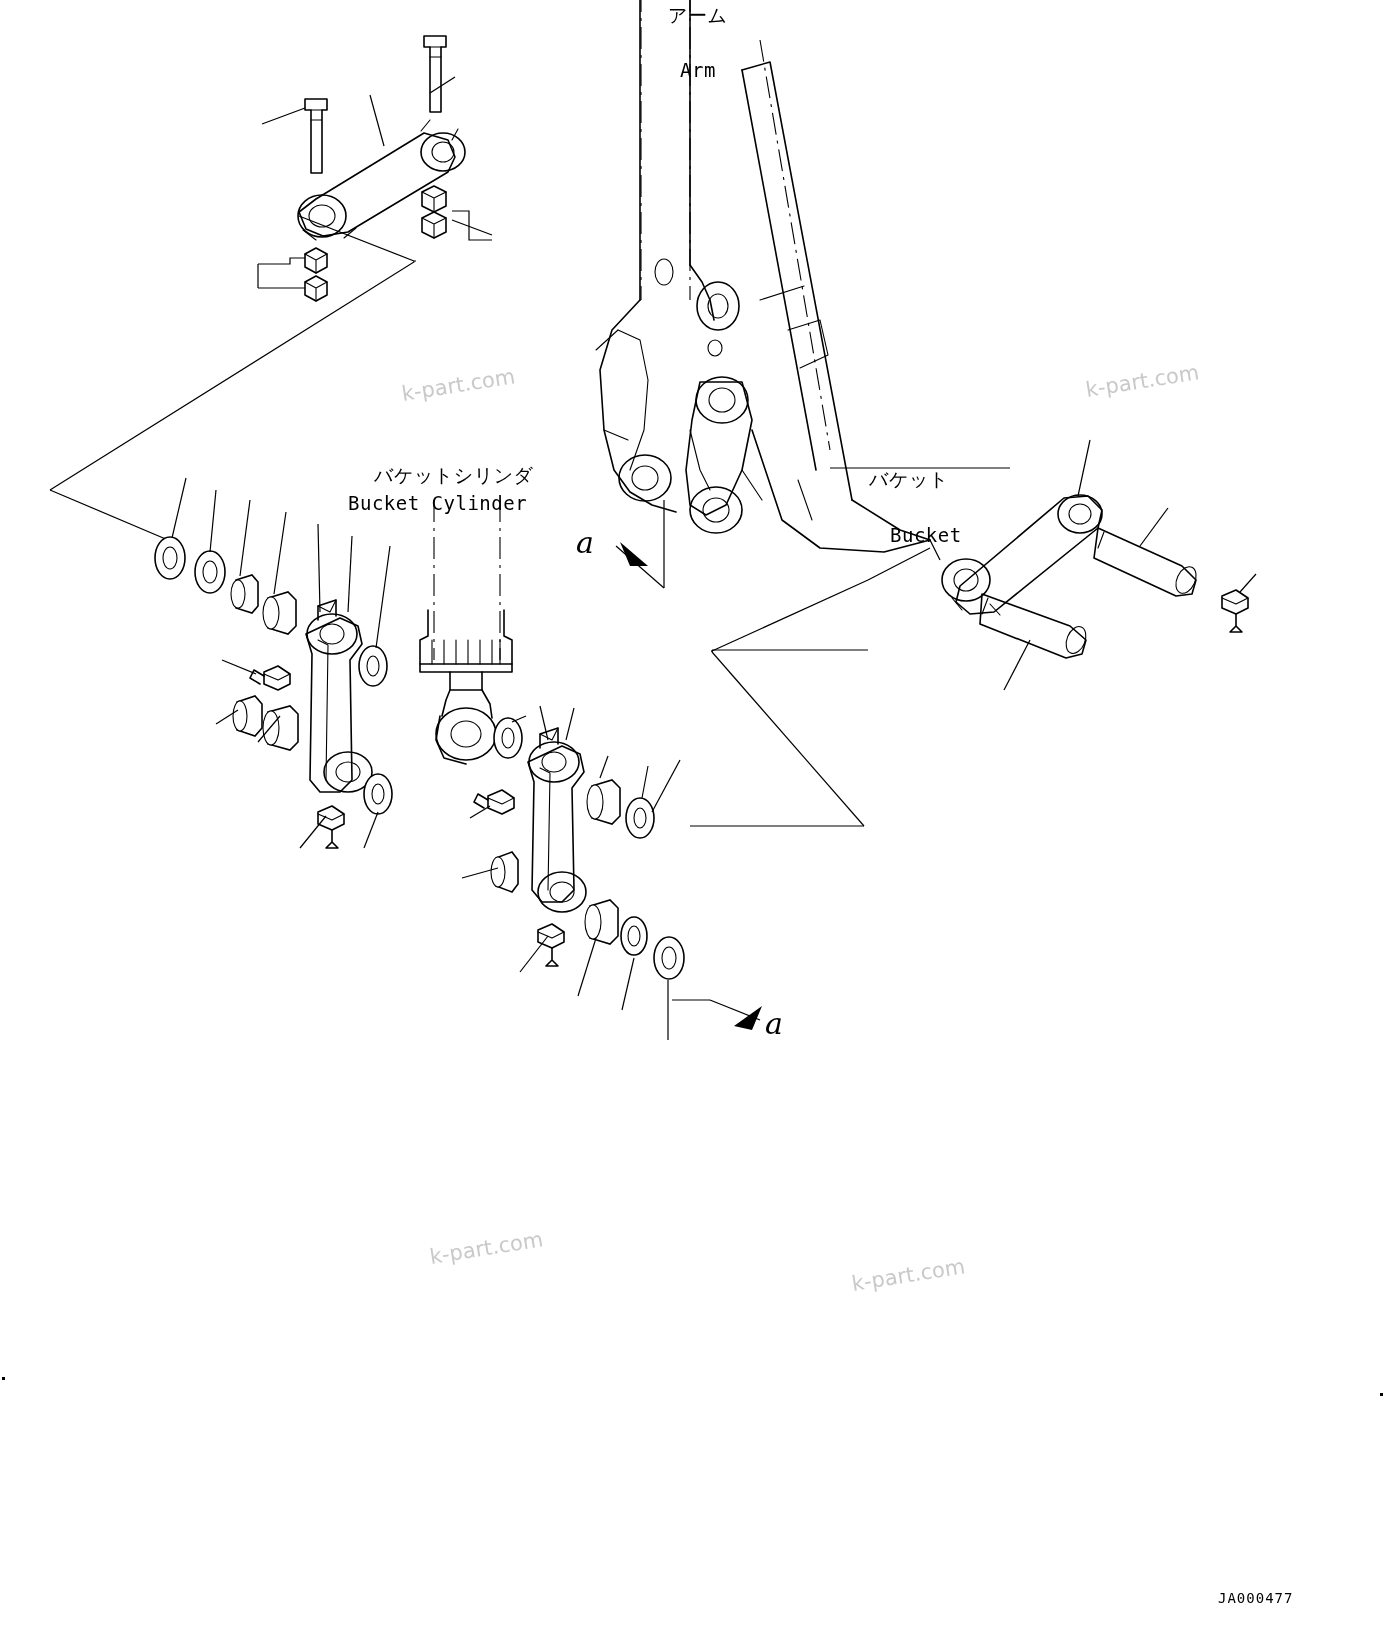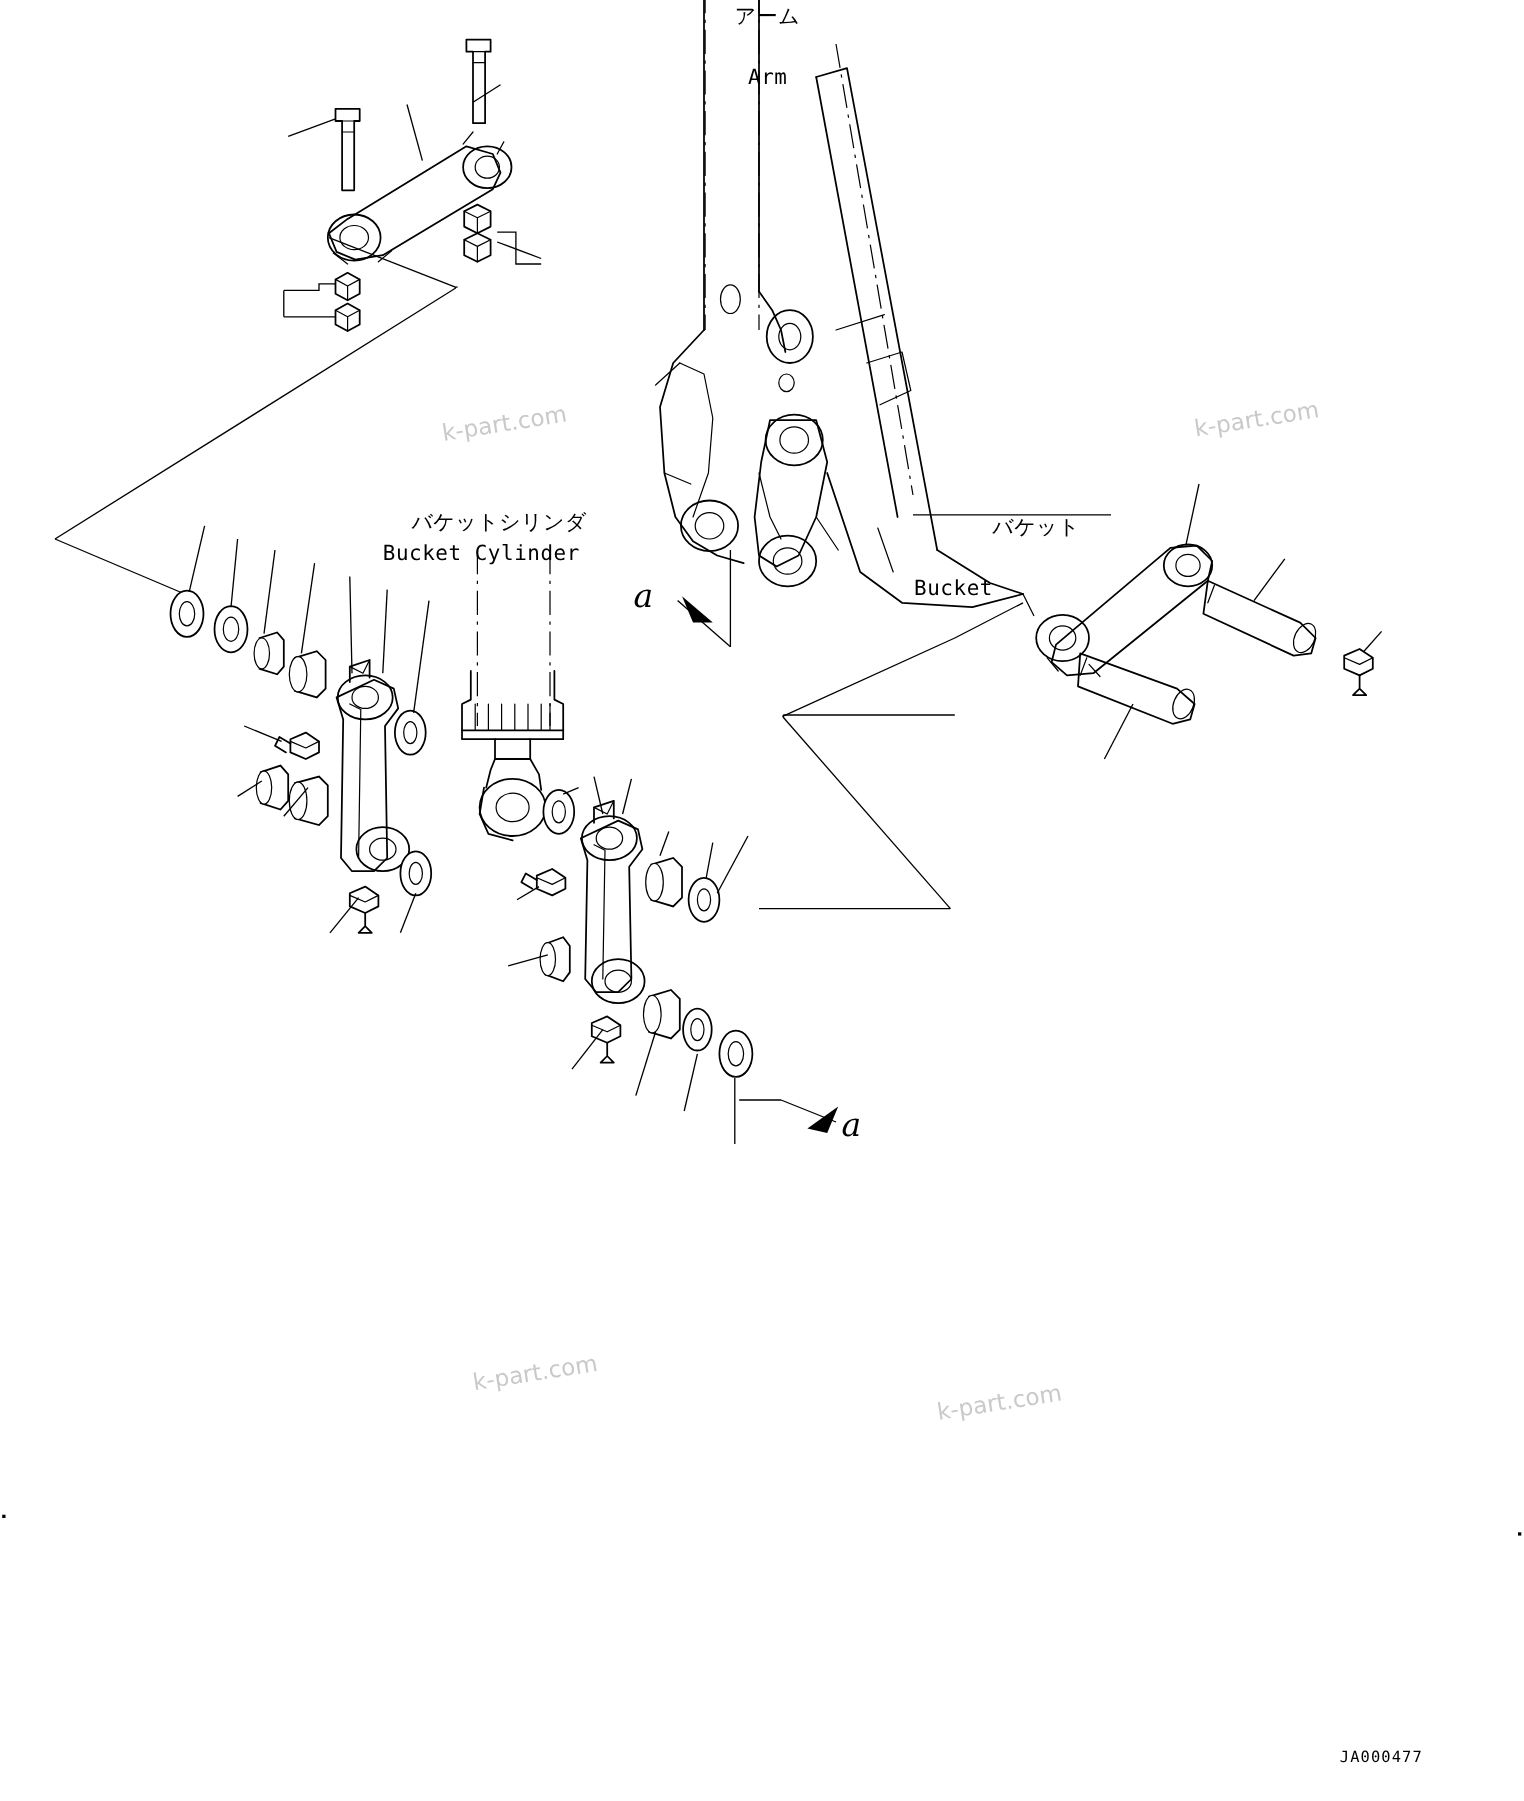--- a/index.html
+++ b/index.html
@@ -383,22 +383,22 @@
 
     <path class="lead" d="M930 540 L940 560"></path>
   </svg>
 
   <div class="lbl lbl-jp" style="left:668px; top:4px;">アーム</div>
   <div class="lbl lbl-en" style="left:680px; top:27px;">Arm</div>
 
   <div class="lbl lbl-jp" style="left:374px; top:464px;">バケットシリンダ</div>
   <div class="lbl lbl-en" style="left:348px; top:460px;">Bucket Cylinder</div>
 
-  <div class="lbl lbl-jp" style="left:902px; top:468px;">バケット</div>
-  <div class="lbl lbl-en" style="left:831px; top:492px;">Bucket</div>
+  <div class="lbl lbl-jp" style="left:869px; top:468px;">バケット</div>
+  <div class="lbl lbl-en" style="left:890px; top:492px;">Bucket</div>
 
   <div class="section-mark" style="left:576px; top:525px;">a</div>
   <div class="section-mark" style="left:765px; top:1006px;">a</div>
 
   <div class="figno" style="left:1218px; top:1590px;">JA000477</div>
 
   <div class="wm" style="left:402px; top:382px;">k-part.com</div>
   <div class="wm" style="left:1086px; top:378px;">k-part.com</div>
   <div class="wm" style="left:430px; top:1245px;">k-part.com</div>
   <div class="wm" style="left:852px; top:1272px;">k-part.com</div>

